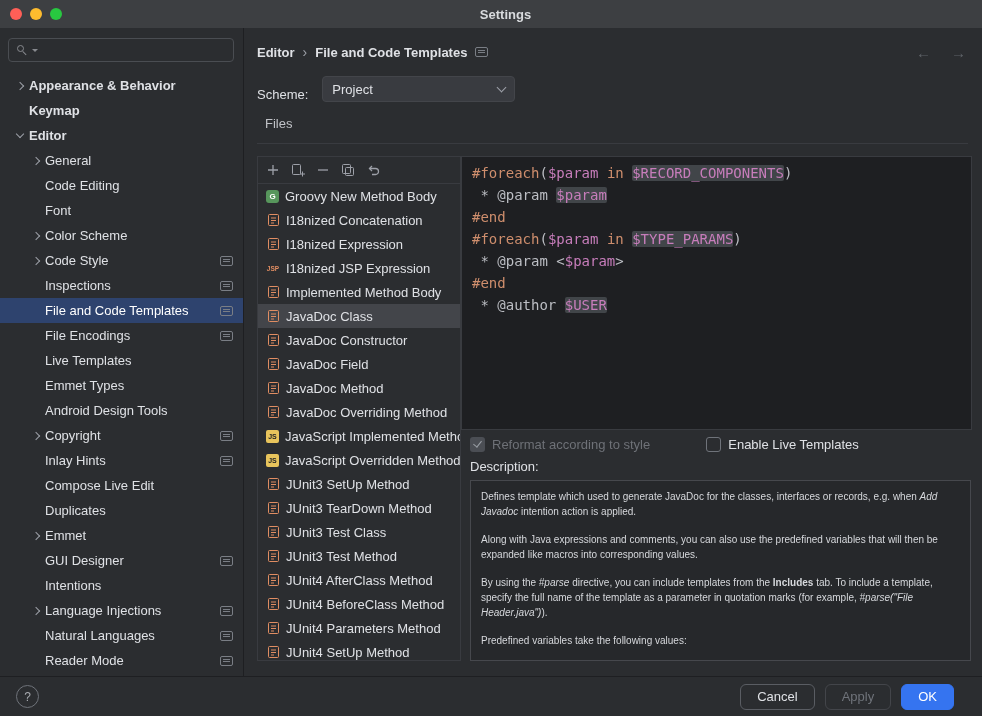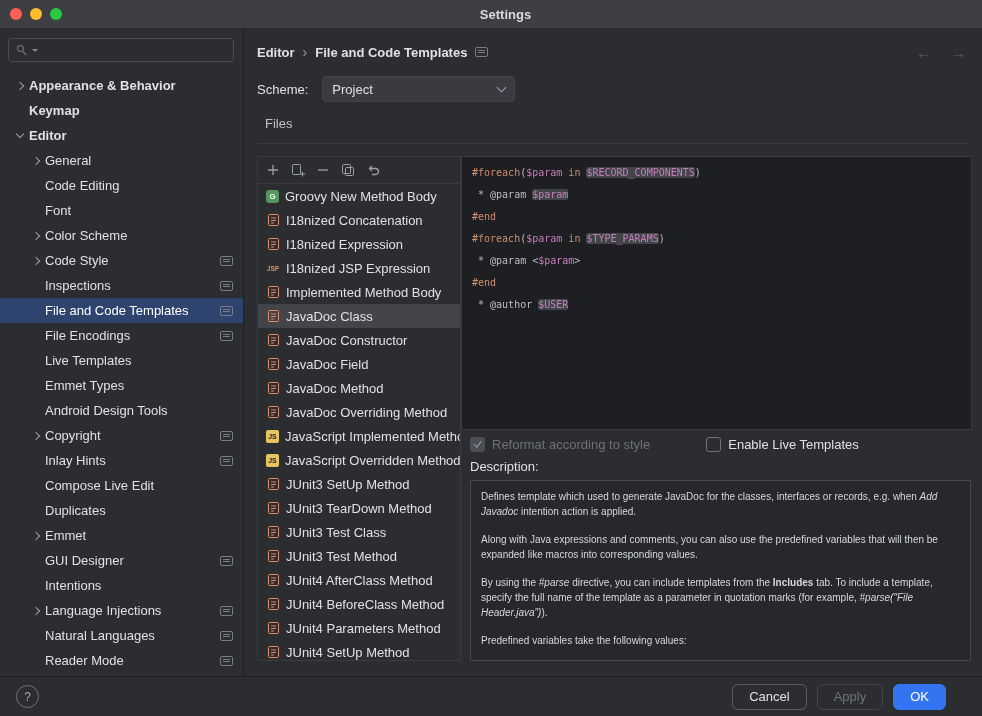--- a/index.html
+++ b/index.html
@@ -47,21 +47,21 @@
   .monitor::before{content:'';position:absolute;left:2px;right:2px;top:2px;height:1px;
     background:#7a7e85;box-shadow:0 2px 0 #7a7e85;}
   .tree-row .monitor{margin-left:auto;margin-right:10px;}
 
   
   .main{position:absolute;left:243px;top:28px;right:0;bottom:40px;}
   .breadcrumb{position:absolute;left:14px;top:14px;right:16px;height:20px;
     display:flex;align-items:center;gap:8px;font-weight:700;}
   .bc-sep{color:#9da0a8;font-weight:400;font-size:14px;}
   .nav-arrows{margin-left:auto;display:flex;gap:20px;color:#5f6368;font-size:15px;font-weight:400;}
-  .scheme-row{position:absolute;left:14px;top:48px;height:26px;display:flex;align-items:center;gap:14px;}
+  .scheme-row{position:absolute;left:14px;top:48px;height:26px;display:flex;align-items:flex-end;gap:14px;}
   .scheme-select{width:193px;height:26px;background:#393b40;border:1px solid #43454a;border-radius:4px;
     display:flex;align-items:center;padding:11px 9px;box-sizing:border-box;cursor:default;}
   .sel-chev{width:6px;height:6px;border-right:1.5px solid #9da0a8;border-bottom:1.5px solid #9da0a8;
     transform:rotate(45deg);margin-left:auto;margin-top:-3px;}
   .tabs{position:absolute;left:14px;top:88px;right:14px;height:27px;display:flex;gap:26px;
     border-bottom:1px solid #393b40;padding-left:8px;flex-direction:column;}
   .tab{height:27px;display:flex;align-items:center;color:#c0c2c7;position:relative;cursor:default;}
   .tab.selected{color:#ffffff;}
   .tab.selected::after{content:'';position:absolute;left:0;right:0;bottom:-1px;height:3px;
     background:#6f737a;border-radius:2px;}
@@ -79,21 +79,21 @@
   .li-icon.groovy{width:13px;height:13px;background:#57965c;border-radius:3px;color:#fff;
     font-size:8px;font-weight:700;}
   .li-icon.jsp{color:#e08d62;font-size:6.5px;font-weight:700;}
   .li-icon.js{width:13px;height:13px;background:#e8c45c;border-radius:2px;color:#1e1f22;
     font-size:7px;font-weight:700;}
   .tl-label{font-size:13px;}
 
   
   .editor{position:absolute;left:218px;top:128px;width:511px;height:274px;box-sizing:border-box;
     background:#1e1f22;border:1px solid #393b40;overflow:hidden;
-    font-family:"DejaVu Sans Mono",monospace;font-size:10px;padding:5px 0 0 10px;}
+    font-family:"DejaVu Sans Mono",monospace;font-size:14px;padding:5px 0 0 10px;}
   .code-line{height:22px;line-height:22px;white-space:pre;}
   .tok.kw{color:#cf8e6d;}
   .tok.var{color:#c77dbb;}
   .tok.pl{color:#bcbec4;}
   .tok.hl{background:#414549;border-radius:2px;}
 
   
   .opts{position:absolute;left:227px;top:407px;height:18px;display:flex;align-items:center;gap:56px;}
   .opt{display:flex;align-items:center;gap:7px;cursor:default;}
   .cb{width:15px;height:15px;border-radius:3px;box-sizing:border-box;position:relative;flex:none;}
@@ -108,21 +108,21 @@
     font-size:10px;line-height:15px;color:#d6d8dc;}
   .desc-box p{margin:0 0 13px 0;}
   .ds-i{font-style:italic;}
   .ds-b{font-weight:700;}
 
   
   .bottombar{position:absolute;left:0;right:0;bottom:0;height:40px;background:#2b2d30;
     border-top:1px solid #1e1f22;display:flex;align-items:center;padding:0 16px;box-sizing:border-box;}
   .help{width:21px;height:21px;border:1px solid #6f737a;border-radius:50%;color:#a8abb0;
     display:flex;align-items:center;justify-content:center;font-size:12px;cursor:default;}
-  .actions{margin-left:auto;display:flex;gap:10px;margin-right:20px;}
+  .actions{margin-left:auto;display:flex;gap:10px;margin-right:12px;}
   .btn{height:26px;padding:0 16px;border-radius:6px;background:transparent;
     border:1px solid #5a5d63;color:#dfe1e5;font-size:13px;font-family:inherit;cursor:default;}
   .btn.disabled{color:#6f737a;border-color:#43454a;}
   .btn.primary{background:#3574f0;border-color:#3574f0;color:#fff;}
 </style>
 </head>
 <body>
 
 <div class="window">
 

